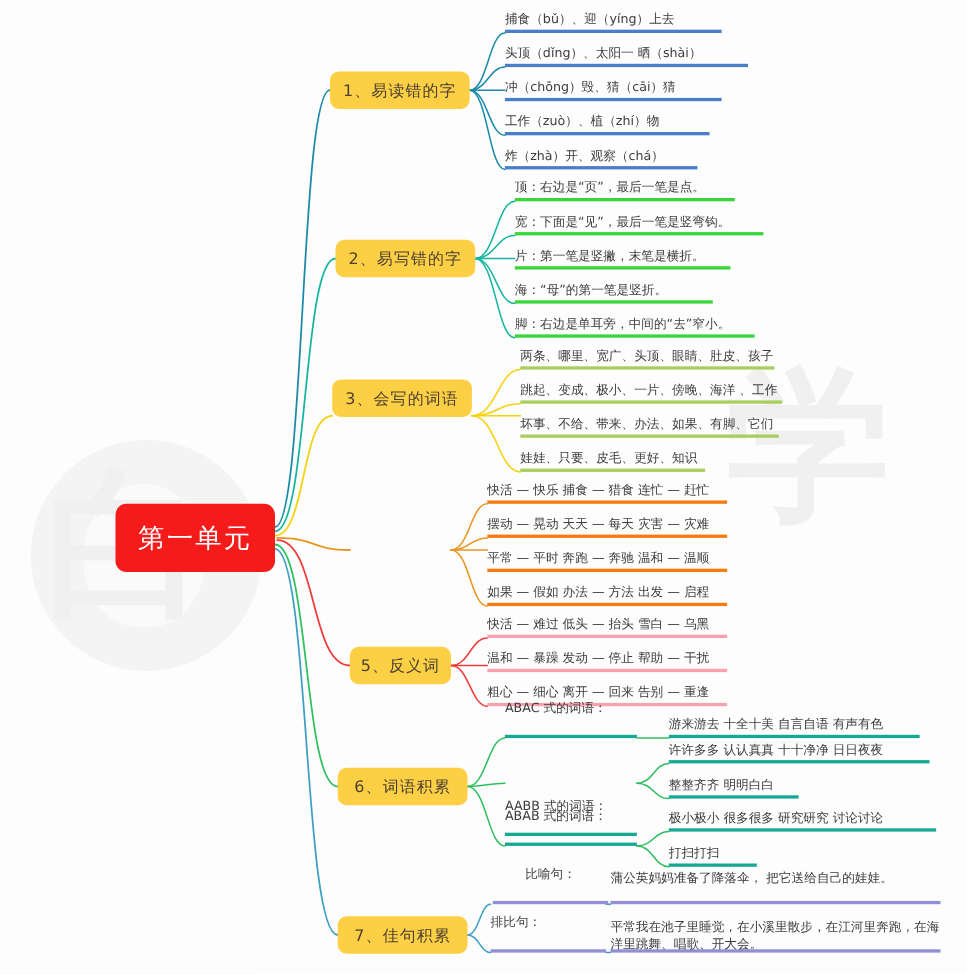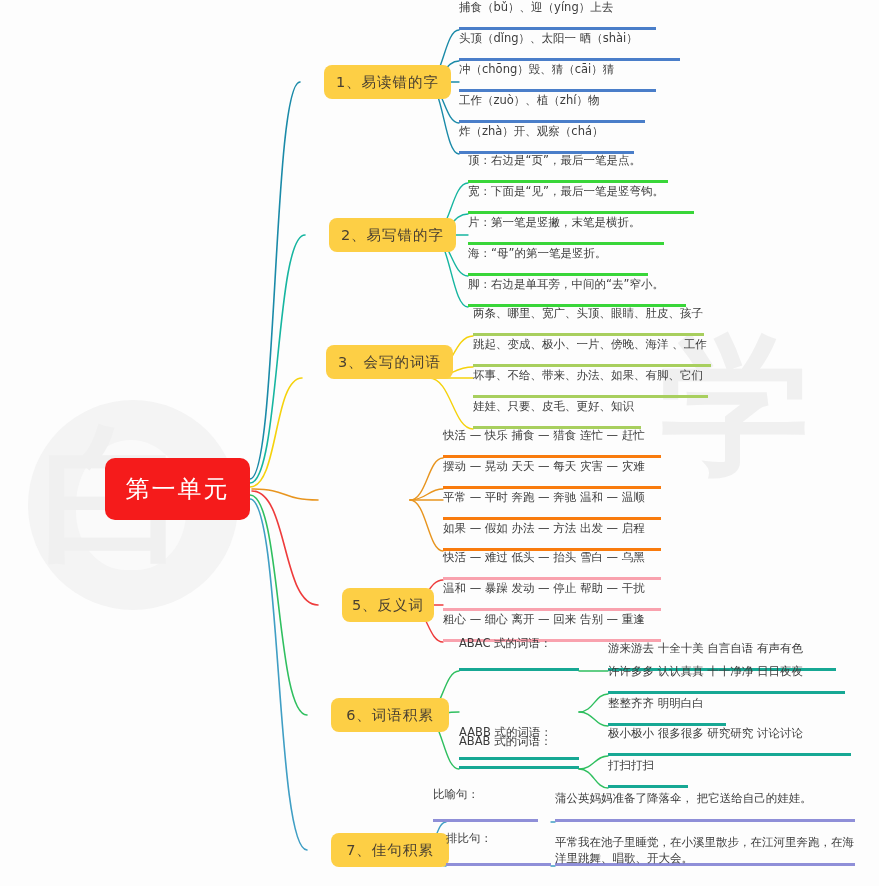--- a/index.html
+++ b/index.html
@@ -71,21 +71,20 @@
   .branch-node {
     background: #fdcf45;
     color: #4a4031;
     border-radius: 8px;
     font-size: 14.5px;
     display: flex;
     align-items: center;
     justify-content: center;
     text-align: center;
     letter-spacing: 1px;
-    margin-left: 24px;
   }
   .sub-node {
     position: absolute;
     box-sizing: border-box;
     z-index: 3;
     font-size: 11.5px;
     color: #3c3c3c;
     display: flex;
     align-items: flex-end;
     padding-bottom: 16px;
@@ -94,21 +93,21 @@
     line-height: 1.35;
   }
   .leaf-node {
     position: absolute;
     box-sizing: border-box;
     z-index: 3;
     font-size: 11.5px;
     color: #3c3c3c;
     display: flex;
     align-items: flex-end;
-    padding-bottom: 12px;
+    padding-bottom: 2px;
     border-bottom-width: 3px;
     border-bottom-style: solid;
     line-height: 1.4;
     white-space: normal;
   }
   .leaf-inner { display: block; width: 100%; }
 </style>
 </head>
 <body>
 
@@ -271,21 +270,21 @@
   <div class="leaf-node" style="left:608px; top:700px; width:118px; height:26px; border-color:#17a894;">
       <span class="leaf-inner">整整齐齐  明明白白</span>
     </div>
   <div class="leaf-node" style="left:608px; top:730px; width:243px; height:26px; border-color:#17a894;">
       <span class="leaf-inner">极小极小  很多很多  研究研究  讨论讨论</span>
     </div>
   <div class="leaf-node" style="left:608px; top:762px; width:80px; height:26px; border-color:#17a894;">
       <span class="leaf-inner">打扫打扫</span>
     </div>
 
-  <div class="sub-node" style="left:433px; top:796px; width:105px; height:26px; border-color:#8f8fd8;">
+  <div class="sub-node" style="left:448px; top:796px; width:105px; height:26px; border-color:#8f8fd8;text-align:center;">
       <span class="leaf-inner">比喻句：</span>
     </div>
   <div class="sub-node" style="left:446px; top:840px; width:105px; height:26px; border-color:#8f8fd8;">
       <span class="leaf-inner">排比句：</span>
     </div>
 
   <div class="leaf-node" style="left:555px; top:790px; width:300px; height:32px; border-color:#8f8fd8; align-items:flex-start;">
       <span class="leaf-inner">蒲公英妈妈准备了降落伞， 把它送给自己的娃娃。</span>
     </div>
   <div class="leaf-node" style="left:555px; top:834px; width:300px; height:32px; border-color:#8f8fd8; align-items:flex-start;">

